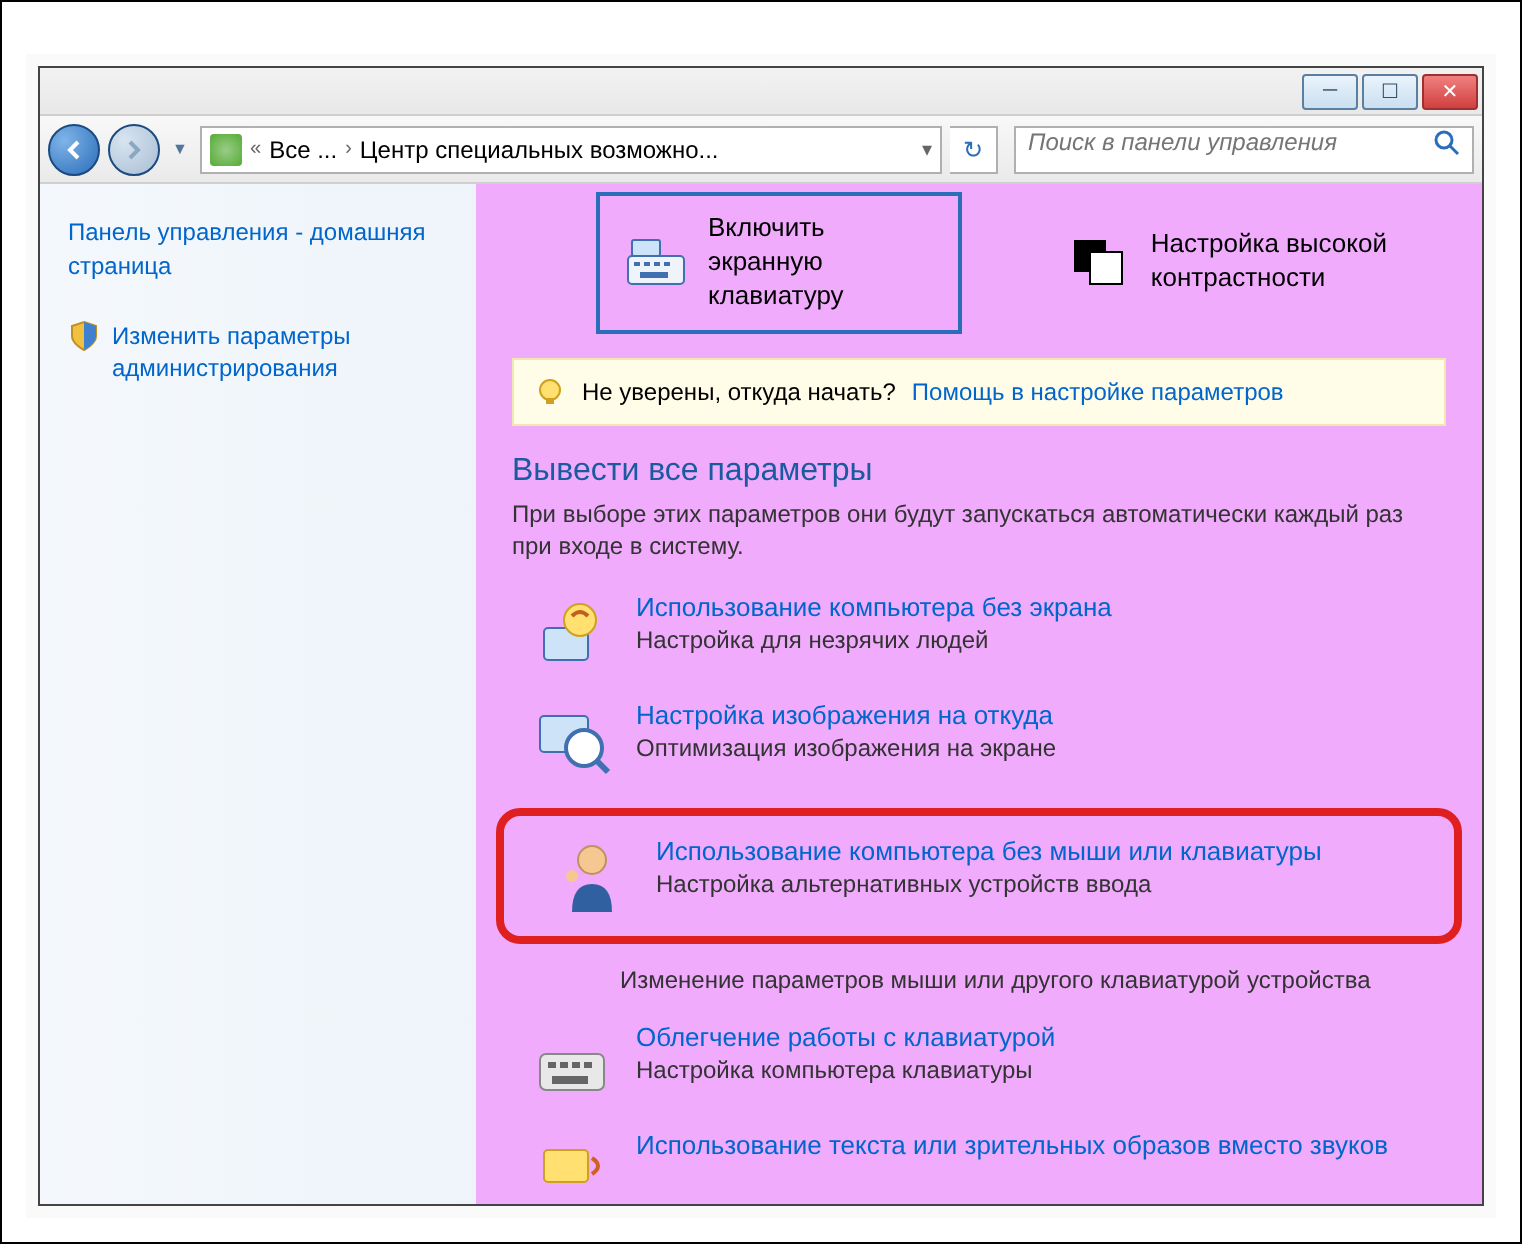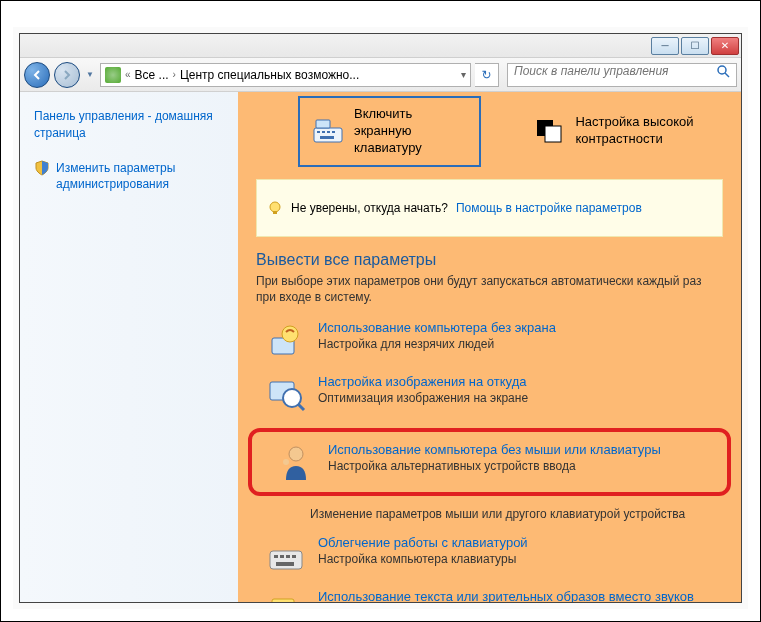--- a/index.html
+++ b/index.html
@@ -19,27 +19,27 @@
 .refresh { width: 24px; height: 24px; border: 1px solid #b0b0b0; border-left: none; background: #fff; display: flex; align-items: center; justify-content: center; color: #2a6db9; font-size: 12px; cursor: pointer; }
 .searchbox { width: 230px; height: 24px; border: 1px solid #b0b0b0; background: #fff; display: flex; align-items: flex-start; padding: 0 6px; margin-left: 4px; }
 .searchbox input { border: none; outline: none; flex: 1; font-size: 12px; font-style: italic; color: #888; }
 .searchbox .sicon { color: #2a6db9; font-size: 14px; cursor: pointer; }
 .body { flex: 1; display: flex; overflow: hidden; }
 .sidebar { width: 218px; background: linear-gradient(to right, #f4f8fc, #eef4fa); padding: 16px 14px; }
 .sidebar a { color: #0066cc; text-decoration: none; display: block; line-height: 1.4; }
 .sidebar .group { margin-bottom: 18px; }
 .sidebar .shield { display: flex; gap: 6px; align-items: flex-start; }
 .shield-icon { width: 16px; height: 16px; flex-shrink: 0; }
-.content { flex: 1; background: #fdba74; overflow-y: auto; padding: 0; position: relative; }
+.content { flex: 1; background: #f0abfc; overflow-y: auto; padding: 0; position: relative; }
 .quick-row { display: flex; gap: 0; margin: 4px 28px 12px 60px; }
 .quick-item { display: flex; align-items: center; gap: 10px; padding: 8px 12px; cursor: pointer; }
 .quick-item.active { border: 2px solid #2a6db9; }
 .quick-item .qi-text { font-size: 13px; line-height: 1.3; }
 .quick-item .qi-icon { width: 32px; height: 26px; }
-.tip-bar { margin: 4px 18px 14px 18px; background: #fffde8; border: 1px solid #f0e8b0; padding: 20px 10px; display: flex; align-items: center; gap: 8px; font-size: 12px; }
+.tip-bar { margin: 4px 18px 14px 18px; background: #fffde8; border: 1px solid #f0e8b0; padding: 8px 10px; display: flex; align-items: center; gap: 8px; font-size: 12px; }
 .bulb { width: 16px; height: 16px; }
 .tip-bar a { color: #0066cc; text-decoration: none; }
 .section-h { color: #1a5a9e; font-size: 16px; font-weight: normal; margin: 4px 18px 4px 18px; }
 .section-d { font-size: 12px; color: #333; margin: 0 18px 14px 18px; line-height: 1.4; }
 .option { display: flex; gap: 12px; margin: 6px 18px 14px 28px; align-items: flex-start; }
 .option .oicon { width: 40px; height: 40px; flex-shrink: 0; }
 .option .otxt a { color: #0066cc; text-decoration: none; font-size: 13px; display: block; margin-bottom: 2px; }
 .option .otxt .odesc { font-size: 12px; color: #333; }
 .highlight { border: 4px solid #e02020; border-radius: 12px; padding: 10px 14px; margin: 4px 10px 10px 10px; }
 .highlight .option { margin: 0 0 0 10px; }

